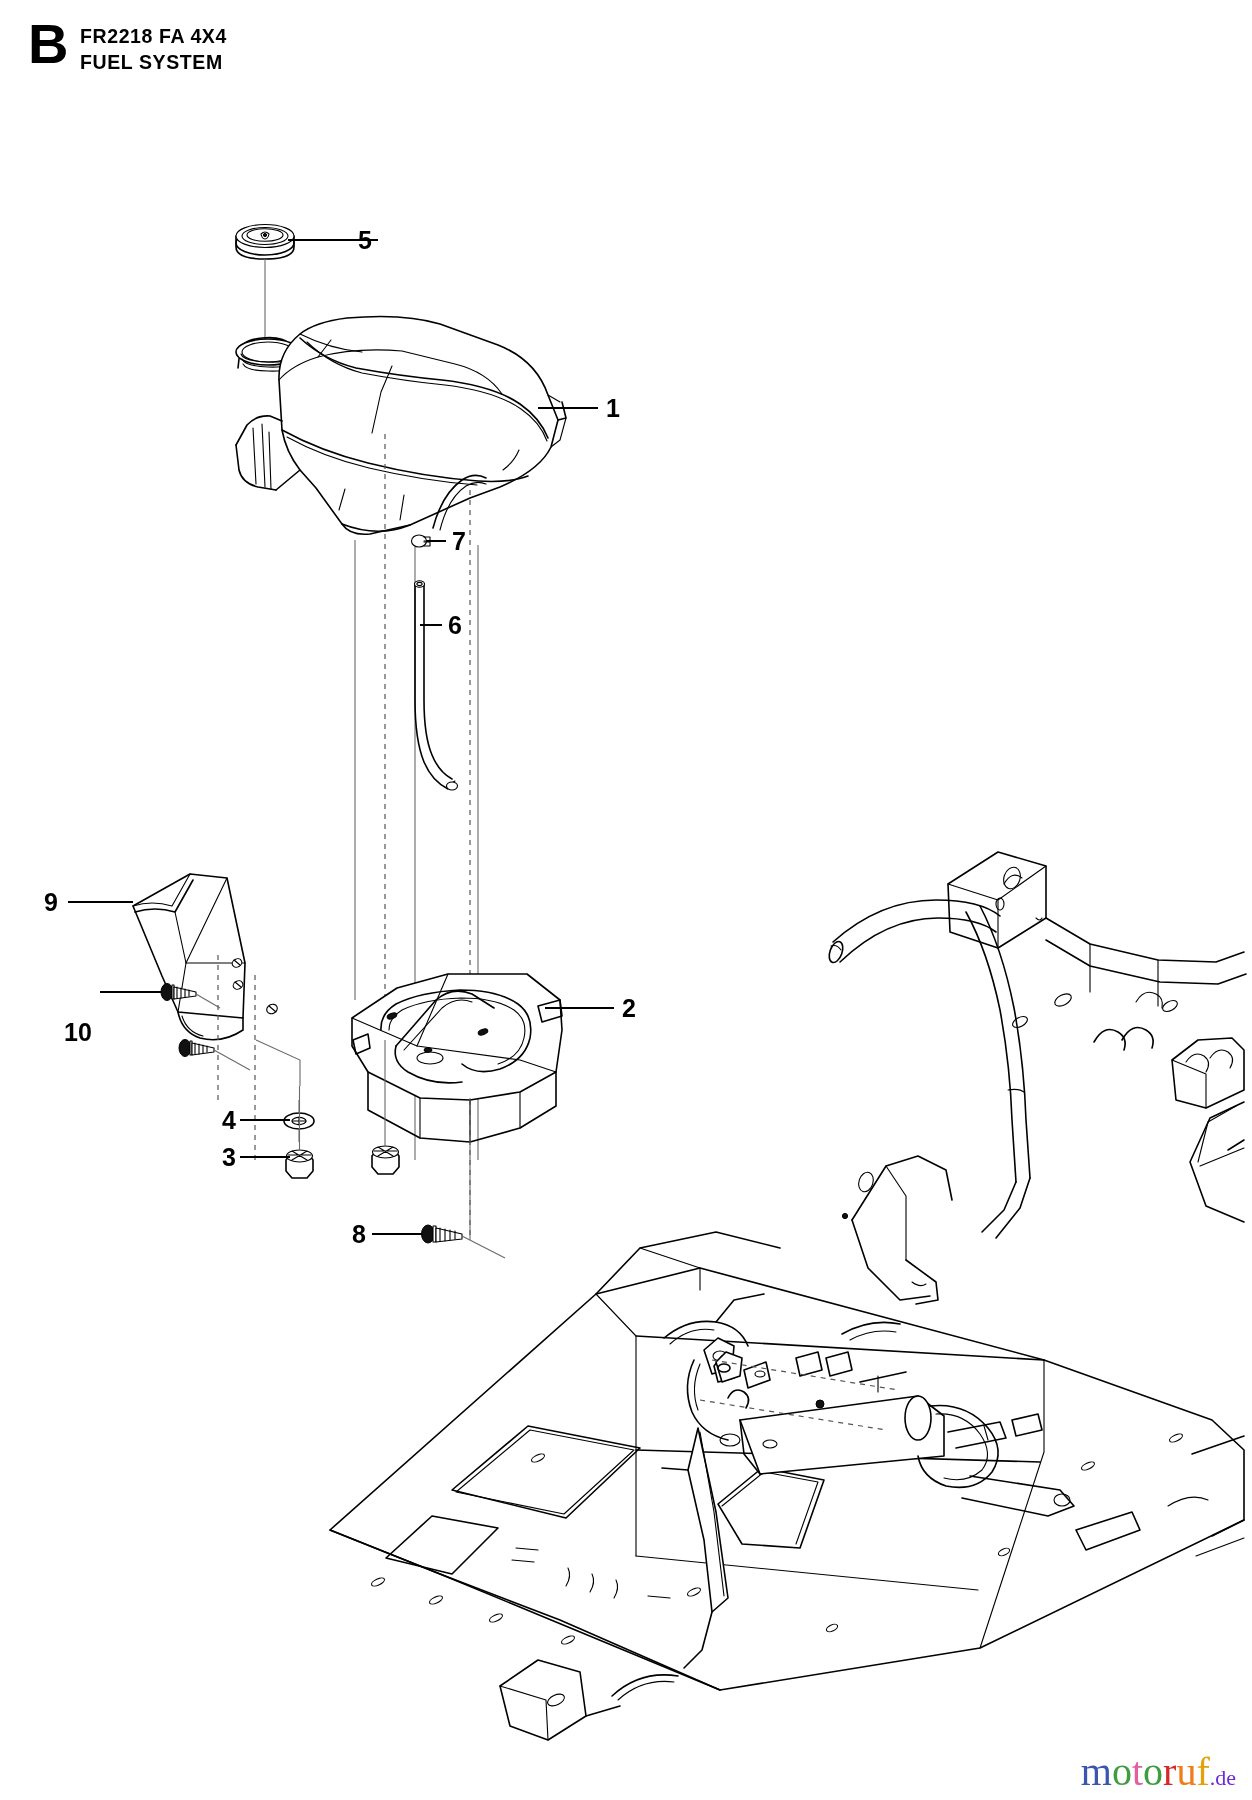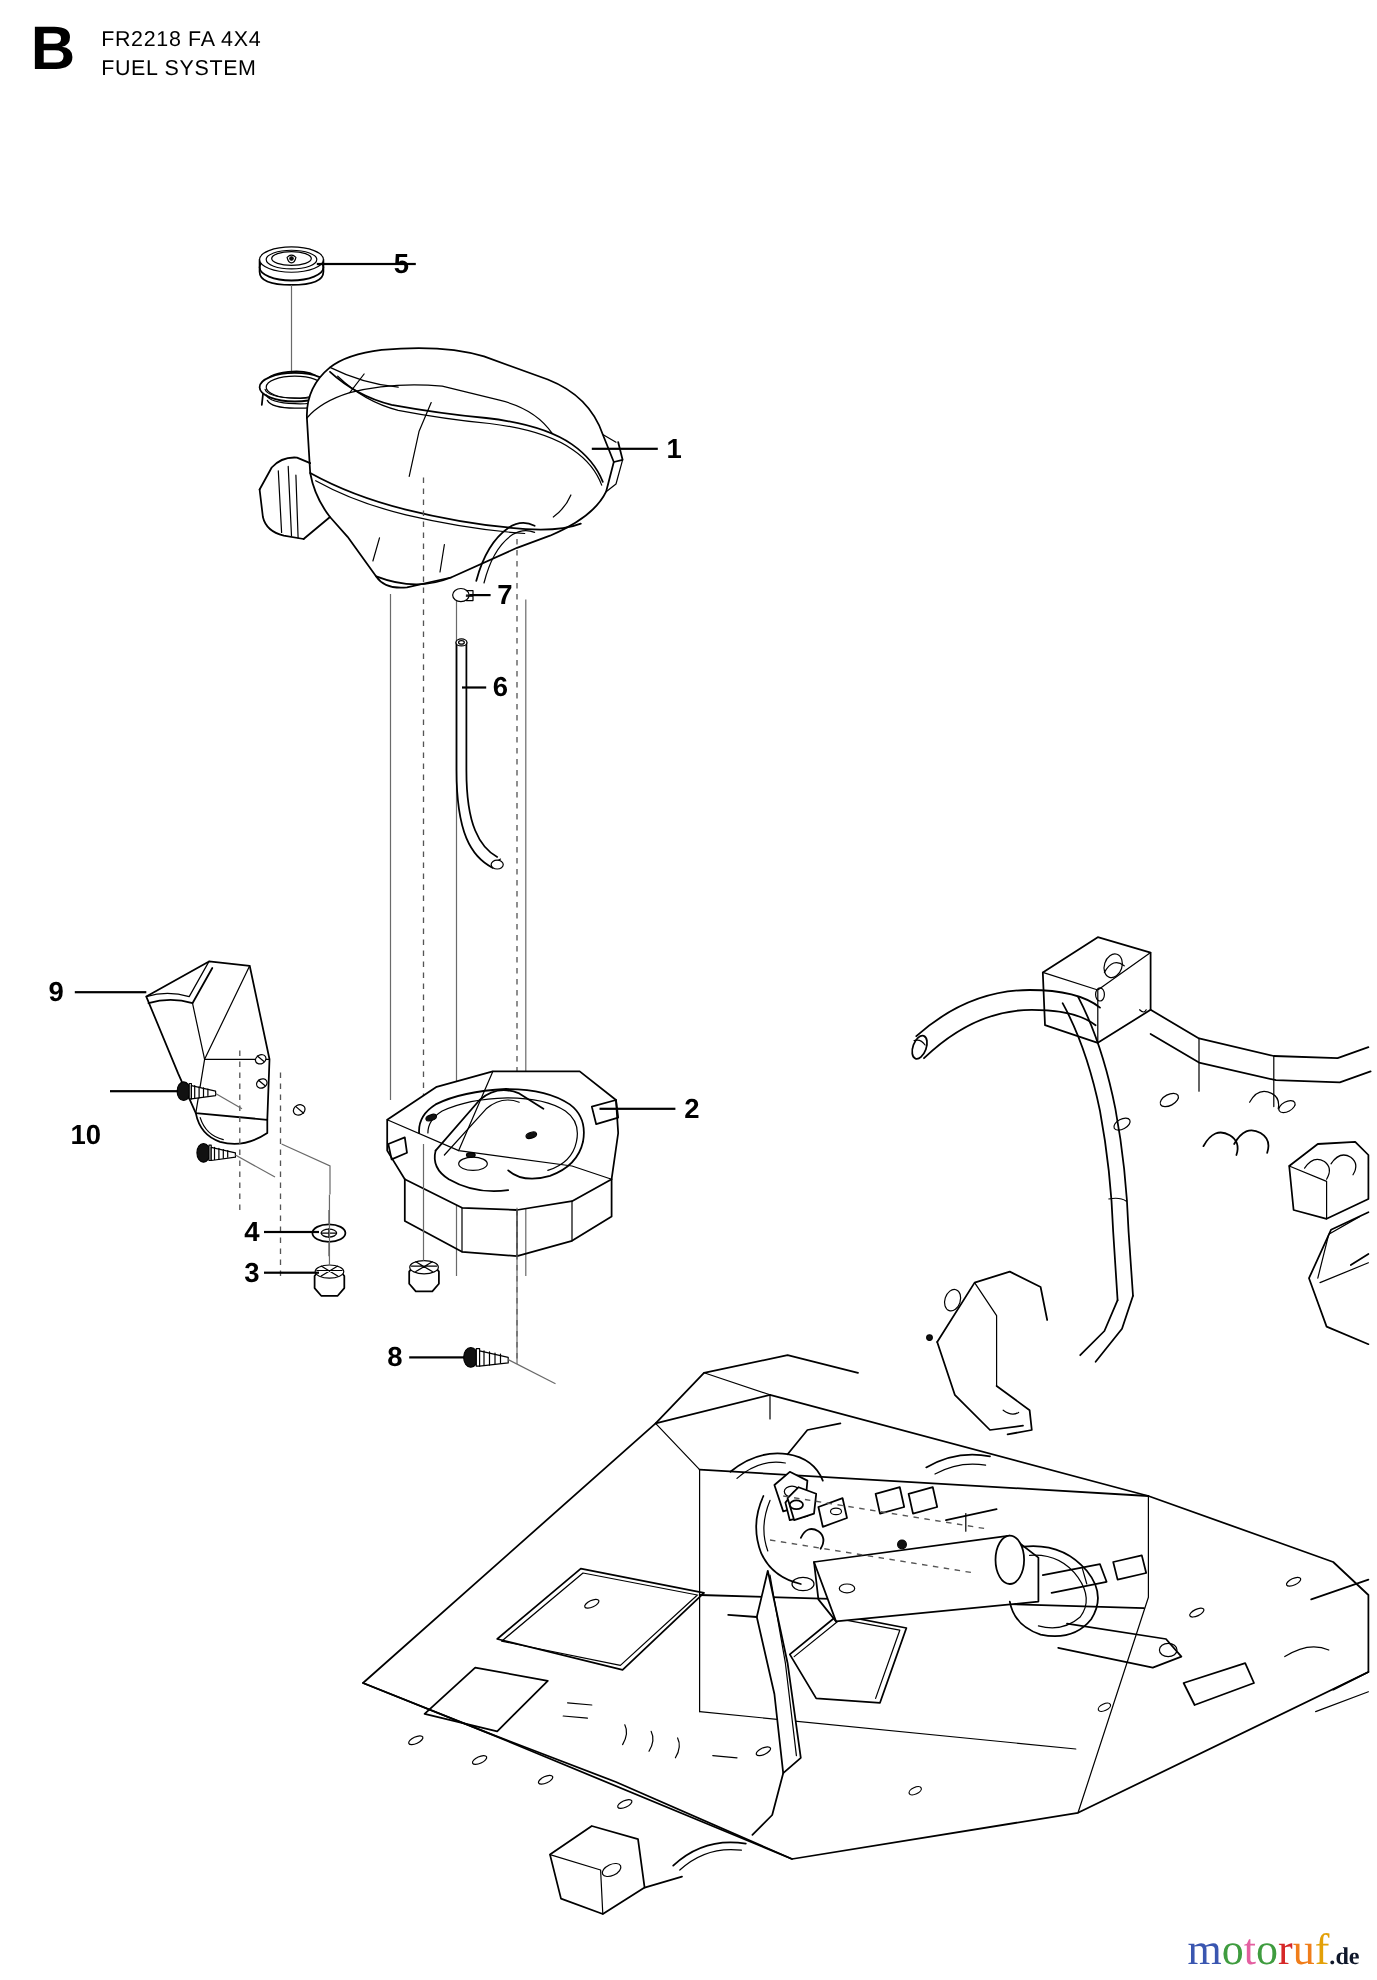--- a/index.html
+++ b/index.html
@@ -2,21 +2,21 @@
 <html><head>
 <meta charset="utf-8">
 <style>
   html,body{margin:0;padding:0;background:#fff;}
   body{width:1252px;height:1800px;position:relative;font-family:"Liberation Sans",sans-serif;overflow:hidden;}
   #sheet{position:absolute;inset:0;background:#fff;}
 
   
   .hdr-letter{position:absolute;left:28px;top:16px;font-size:56px;font-weight:700;line-height:1;color:#000;font-family:"Liberation Sans",sans-serif;}
   .hdr-lines{position:absolute;left:80px;top:24px;}
-  .hdr-line{font-size:19.5px;font-weight:400;letter-spacing:0.6px;line-height:1.32;color:#000;white-space:nowrap;margin-left:12px;}
+  .hdr-line{font-size:19.5px;font-weight:700;letter-spacing:0.6px;line-height:1.32;color:#000;white-space:nowrap;}
 
   
   .callout{position:absolute;font-size:25px;font-weight:700;color:#000;line-height:1;user-select:none;}
 
   
   .leader{position:absolute;background:#000;height:1.6px;transform-origin:0 50%;}
 
   
   #art{position:absolute;left:0;top:0;width:1252px;height:1800px;}
   #art .l{fill:none;stroke:#000;stroke-width:1.6;stroke-linejoin:round;stroke-linecap:round;}
@@ -417,16 +417,16 @@
   <div class="callout" style="left:452px;top:529px;">7</div>
   <div class="callout" style="left:448px;top:613px;">6</div>
   <div class="callout" style="left:44px;top:890px;">9</div>
   <div class="callout" style="left:622px;top:996px;">2</div>
   <div class="callout" style="left:64px;top:1020px;">10</div>
   <div class="callout" style="left:222px;top:1108px;">4</div>
   <div class="callout" style="left:222px;top:1145px;">3</div>
   <div class="callout" style="left:352px;top:1222px;">8</div>
 
   <div class="wm">
-    <span style="color: rgb(58, 86, 176);">m</span><span style="color: rgb(63, 156, 63);">o</span><span style="color: rgb(228, 95, 160);">t</span><span style="color: rgb(63, 156, 63);">o</span><span style="color: rgb(214, 40, 40);">r</span><span style="color: rgb(240, 125, 26);">u</span><span style="color: rgb(227, 160, 8);">f</span><span class="dotde" style="color: #0f172a; font-weight: bold;">.de</span>
+    <span style="color: rgb(58, 86, 176);">m</span><span style="color: rgb(63, 156, 63);">o</span><span style="color: rgb(228, 95, 160);">t</span><span style="color: rgb(63, 156, 63);">o</span><span style="color: rgb(214, 40, 40);">r</span><span style="color: rgb(240, 125, 26);">u</span><span style="color: rgb(227, 160, 8);">f</span><span class="dotde" style="color: #6d28d9;">.de</span>
   </div>
 
 </div>
 
 </body></html>

